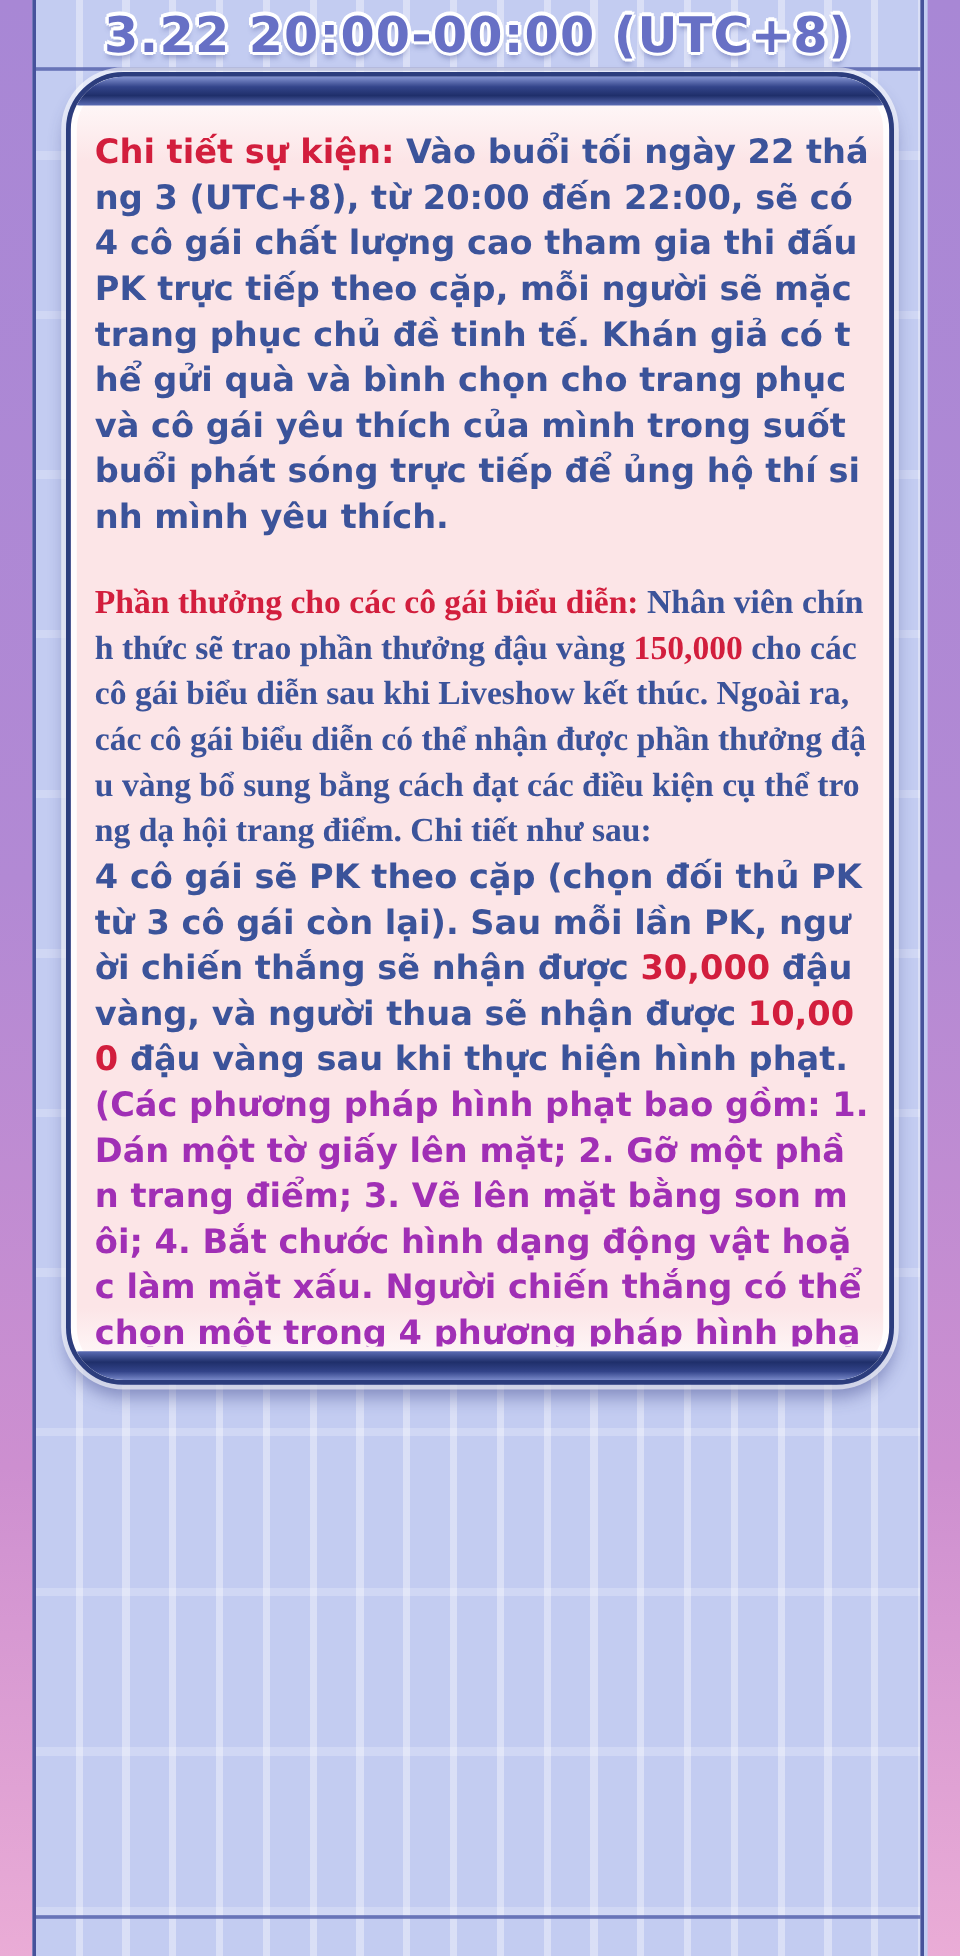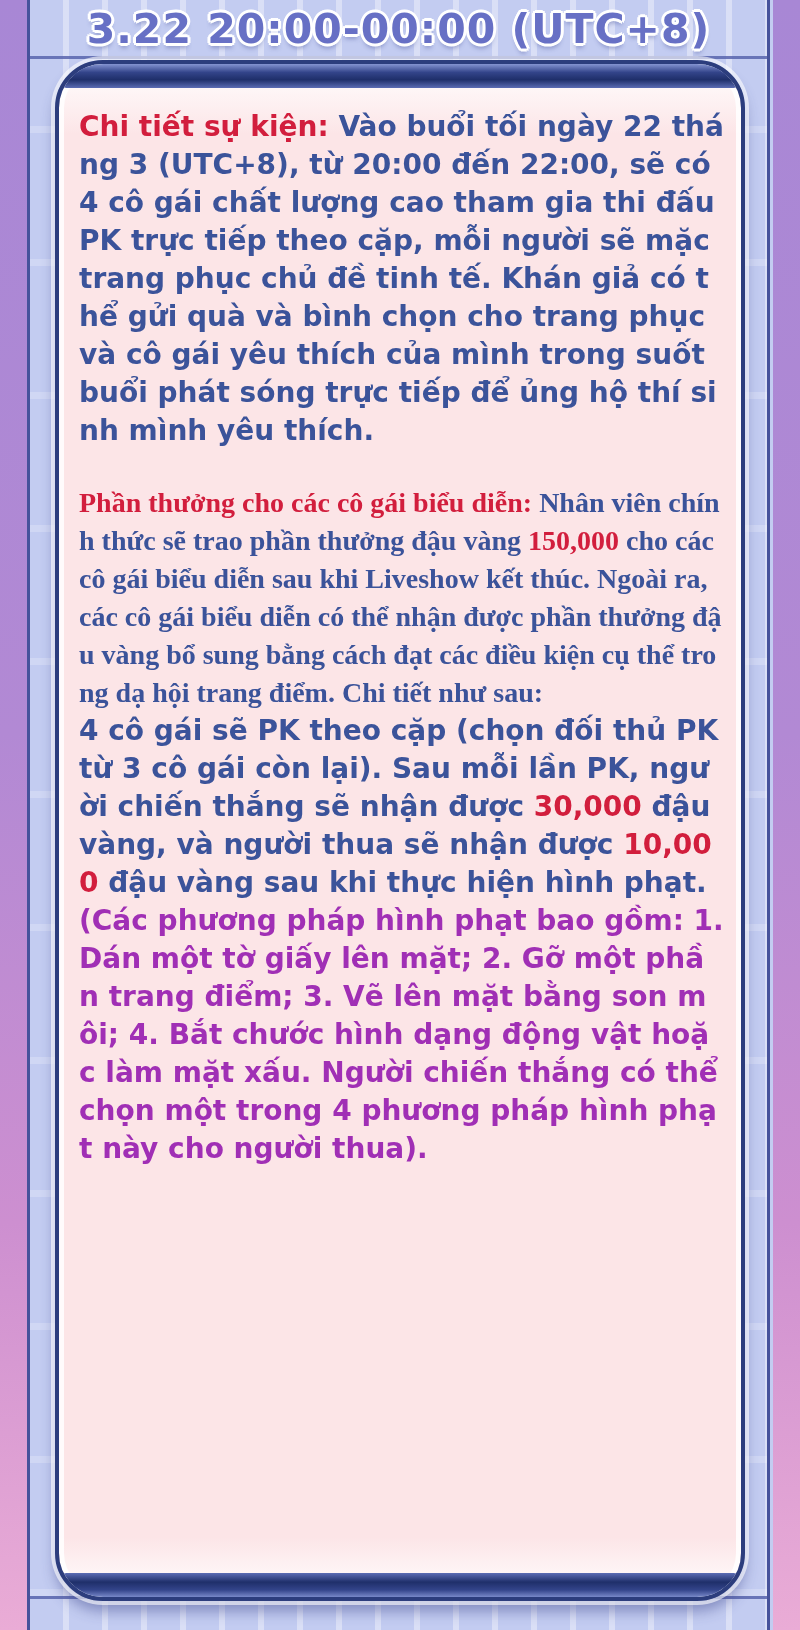--- a/index.html
+++ b/index.html
@@ -32,21 +32,21 @@
   .header-title{
     position:absolute;top:5px;left:30px;right:33px;z-index:2;
     text-align:center;font-size:41px;font-weight:bold;letter-spacing:1px;
     color:var(--header-blue);
     text-shadow:
       -2px -2px 0 #fff, 2px -2px 0 #fff, -2px 2px 0 #fff, 2px 2px 0 #fff,
       0 -3px 0 #fff, 0 3px 0 #fff, -3px 0 0 #fff, 3px 0 0 #fff,
       0 5px 4px rgba(80,90,160,.45);
   }
   .event-card{
-    position:absolute;left:55px;top:60px;width:690px;height:1541px;z-index:2;
+    position:absolute;left:55px;top:60px;width:690px;height:1094px;z-index:2;
     border:4px solid var(--navy);border-radius:48px;overflow:hidden;
     background:linear-gradient(180deg,#ffffff 0px,#fce5e7 70px,#fce5e7 calc(100% - 60px),#ffffff 100%);
     box-shadow:
       0 0 0 4px rgba(255,255,255,.6),
       0 10px 14px rgba(50,60,130,.45),
       inset 0 0 0 5px rgba(255,255,255,.85);
   }
   .card-band{position:absolute;left:-2px;right:-2px;height:26px;z-index:2;}
   .card-band.top{top:-2px;border-radius:46px 46px 26px 26px;
     background:linear-gradient(180deg,#97a6e2 0%,#33448a 40%,#1f2f6a 68%,#5b6cb4 100%);}

